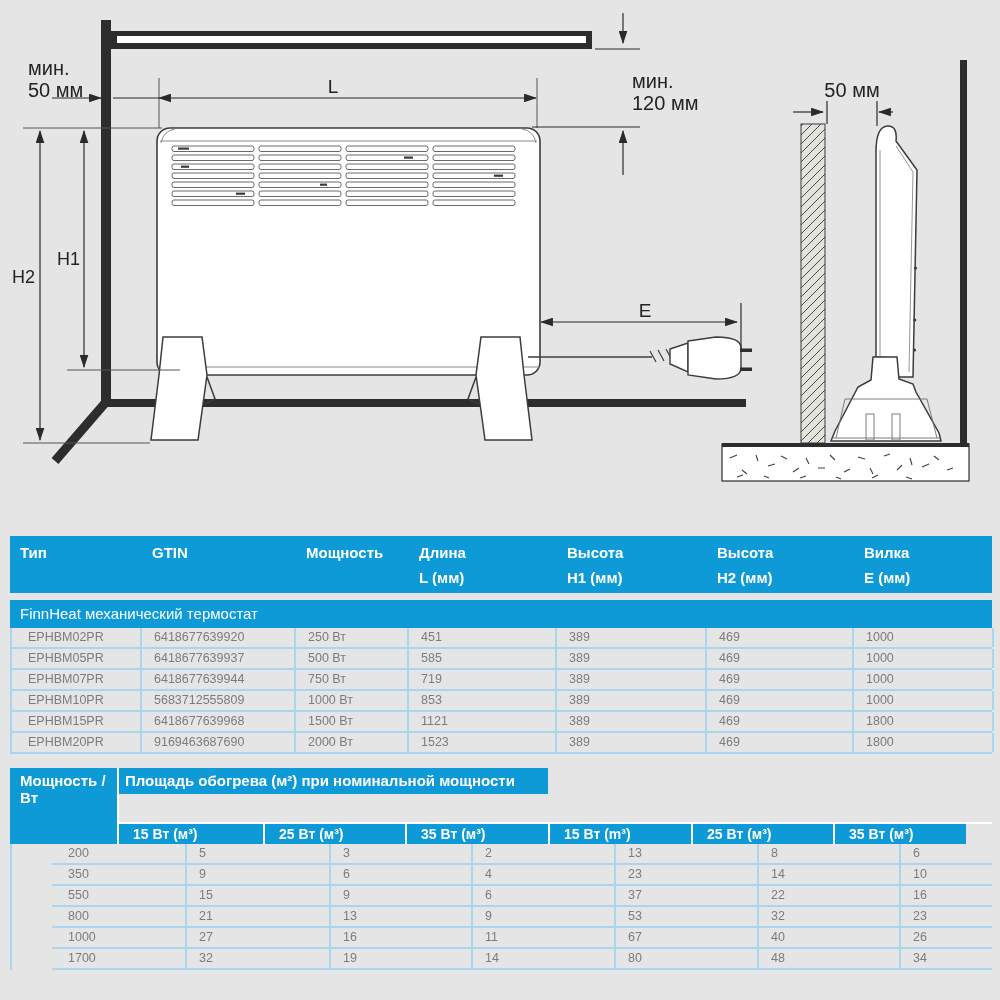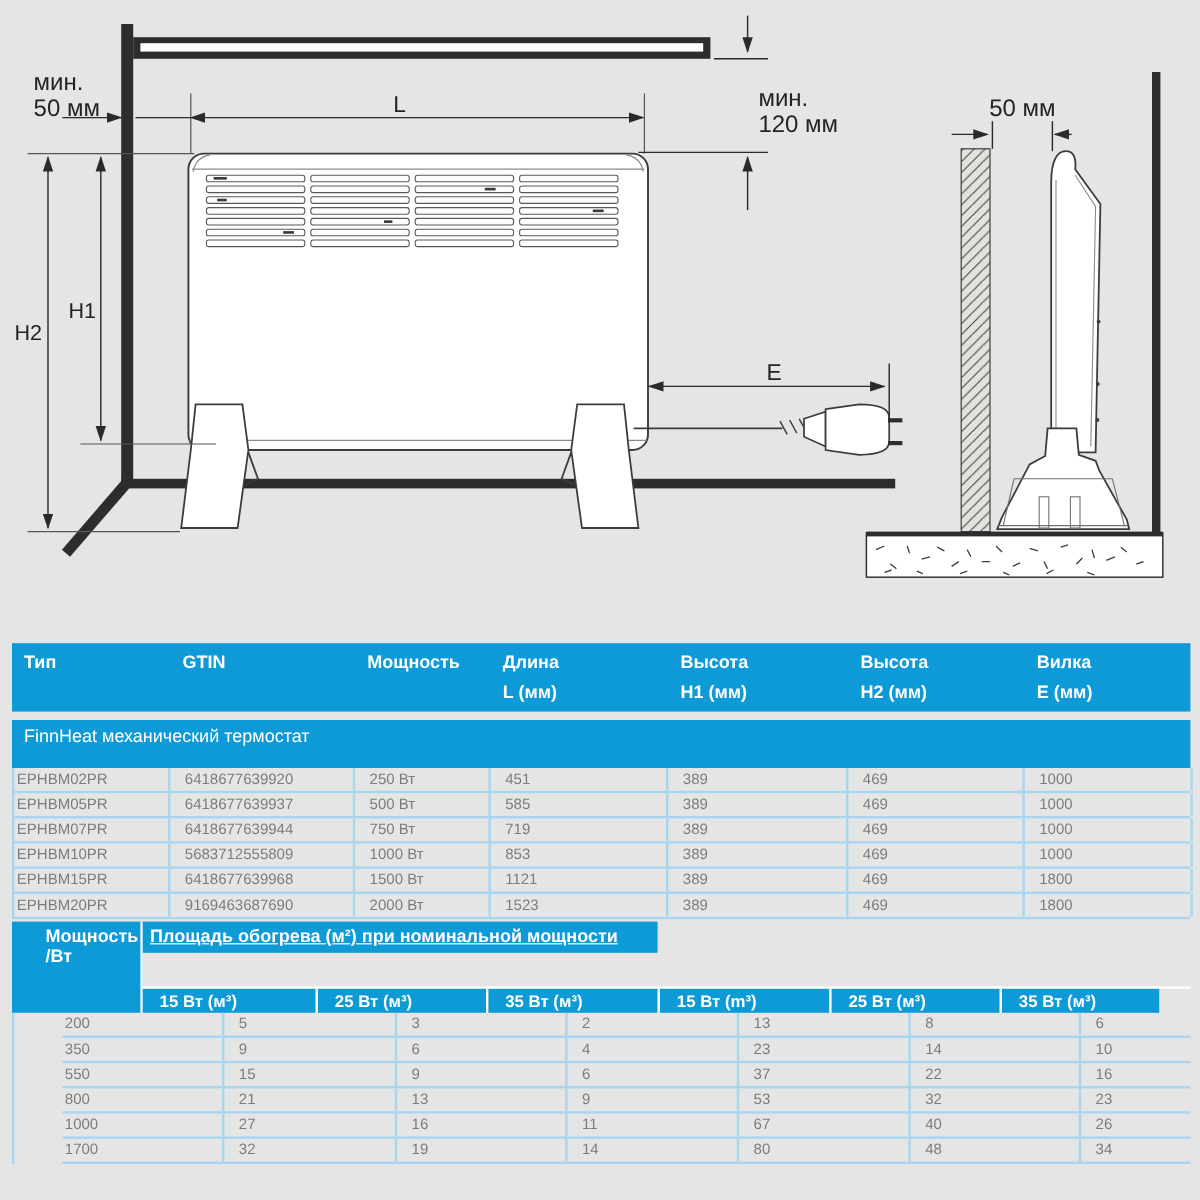--- a/index.html
+++ b/index.html
@@ -9,34 +9,34 @@
   
   .tbl{position:absolute;left:10px;width:982px;}
   #spec-table{top:536px;}
   #heat-table{top:768px;}
   .t1-grid{display:grid;grid-template-columns:130px 154px 113px 148px 150px 147px 140px;}
   .t2-grid{display:grid;grid-template-columns:135px 144px 142px 143px 143px 142px 133px;margin-left:40px;}
   .hdr{background:#0d9ad6;color:#fff;height:57px;margin-bottom:7px;}
   .h-cell{display:flex;flex-direction:column;justify-content:space-between;
           box-sizing:border-box;padding:8px 0 7px 12px;font-size:15px;font-weight:bold;}
   .h-cell:first-child{padding-left:10px;}
-  .band{background:#0d9ad6;color:#fff;height:40px;line-height:28px;font-size:15px;padding-left:10px;}
+  .band{background:#0d9ad6;color:#fff;height:28px;line-height:28px;font-size:15px;padding-left:10px;}
   .body{border-left:2px solid #a9d6ee;}
   .row{box-sizing:border-box;border-bottom:2px solid #a9d6ee;height:21px;}
   .row .cell{box-sizing:border-box;border-right:2px solid #a9d6ee;height:19px;line-height:19px;
              font-size:12.5px;color:#7c7c7c;padding-left:12px;overflow:hidden;white-space:nowrap;}
-  .row .cell:first-child{padding-left:2px;}
+  .row .cell:first-child{padding-left:16px;}
   
   .t2-head{display:flex;}
   .t2h-col1{width:109px;box-sizing:border-box;background:#0d9ad6;border-right:2px solid #fff;
-            color:#fff;font-size:15px;font-weight:bold;padding:4px 0 0 28px;}
+            color:#fff;font-size:15px;font-weight:bold;padding:4px 0 0 10px;}
   .t2h-right{flex:1;}
   .t2h-groups{display:grid;grid-template-columns:429px 418px;height:26px;}
   .t2h-g{background:#0d9ad6;color:#fff;font-size:15px;font-weight:bold;line-height:26px;
-         box-sizing:border-box;white-space:nowrap;text-decoration:underline;}
+         box-sizing:border-box;white-space:nowrap;}
   .t2h-g1{padding-left:6px;}
   .t2h-g2{border-left:2px solid #fff;text-align:center;}
   .t2h-subs{display:grid;grid-template-columns:144px 142px 143px 143px 142px 133px;height:20px;
             border-top:2px solid #fff;margin-top:28px;}
   .t2h-sub{background:#0d9ad6;color:#fff;font-size:14px;font-weight:bold;line-height:20px;
            box-sizing:border-box;padding-left:14px;border-left:2px solid #fff;white-space:nowrap;}
   .t2h-sub:first-child{border-left:none;}
 </style>
 </head>
 <body>

